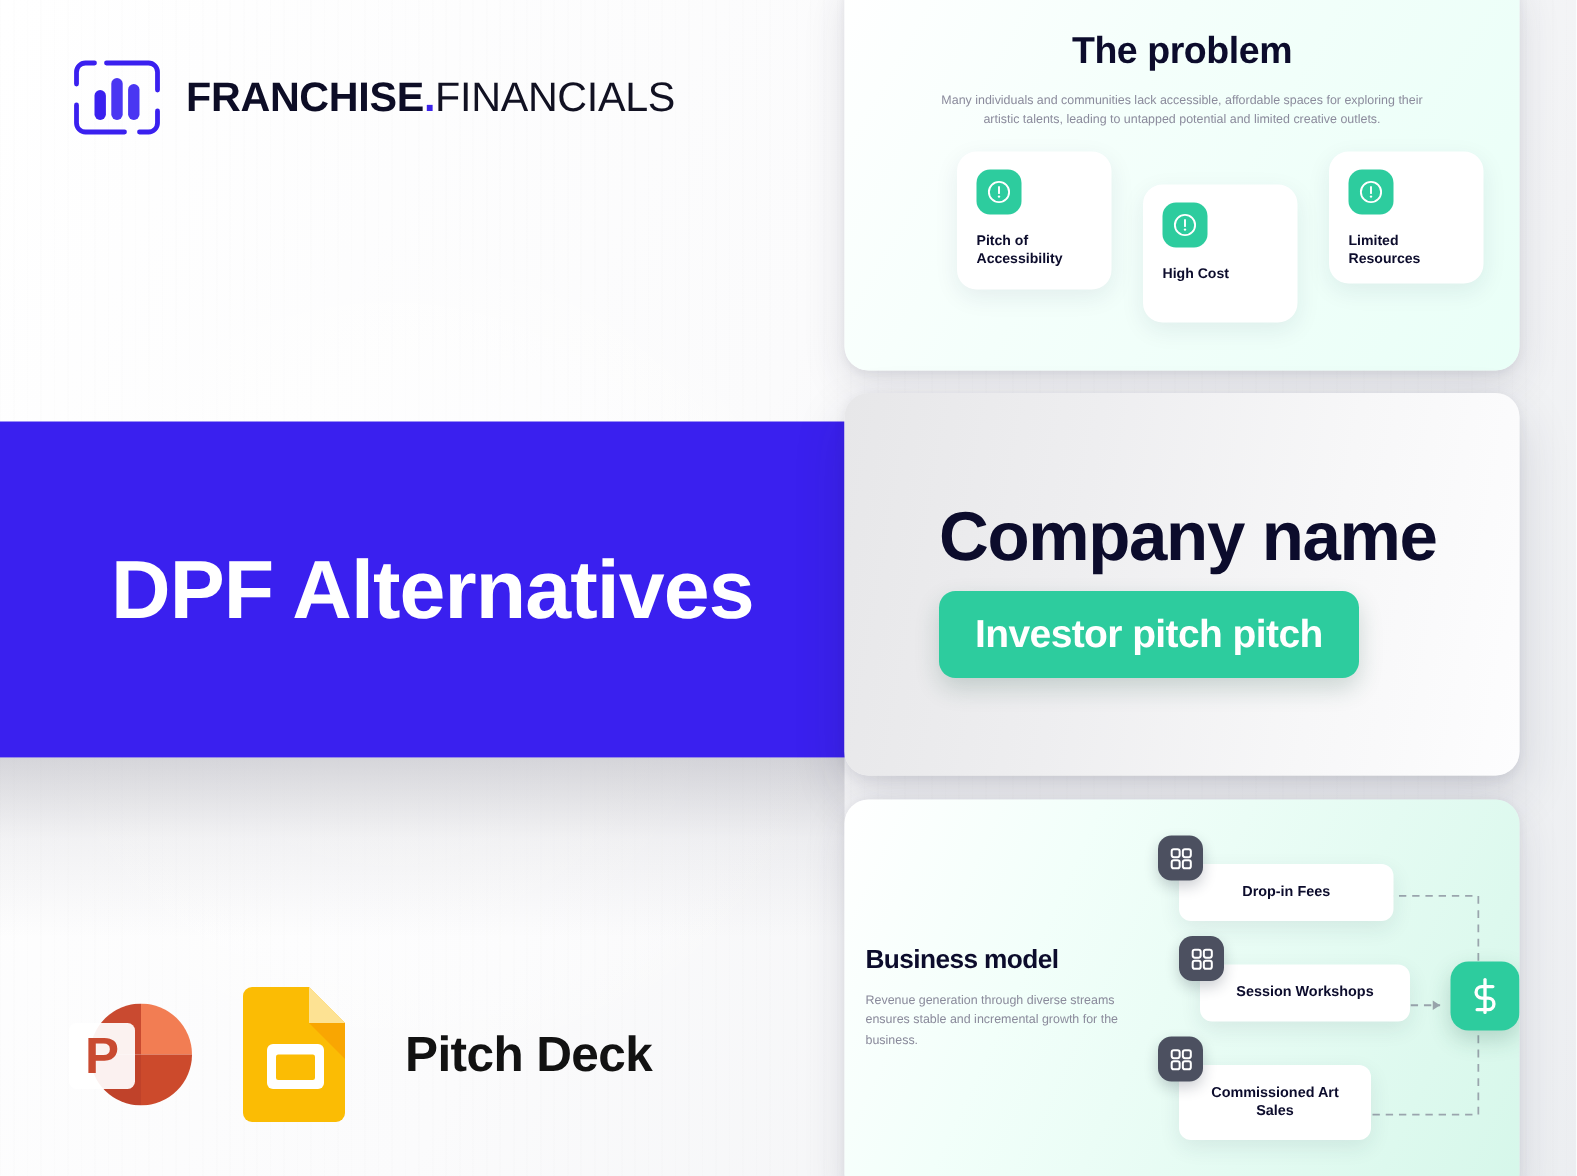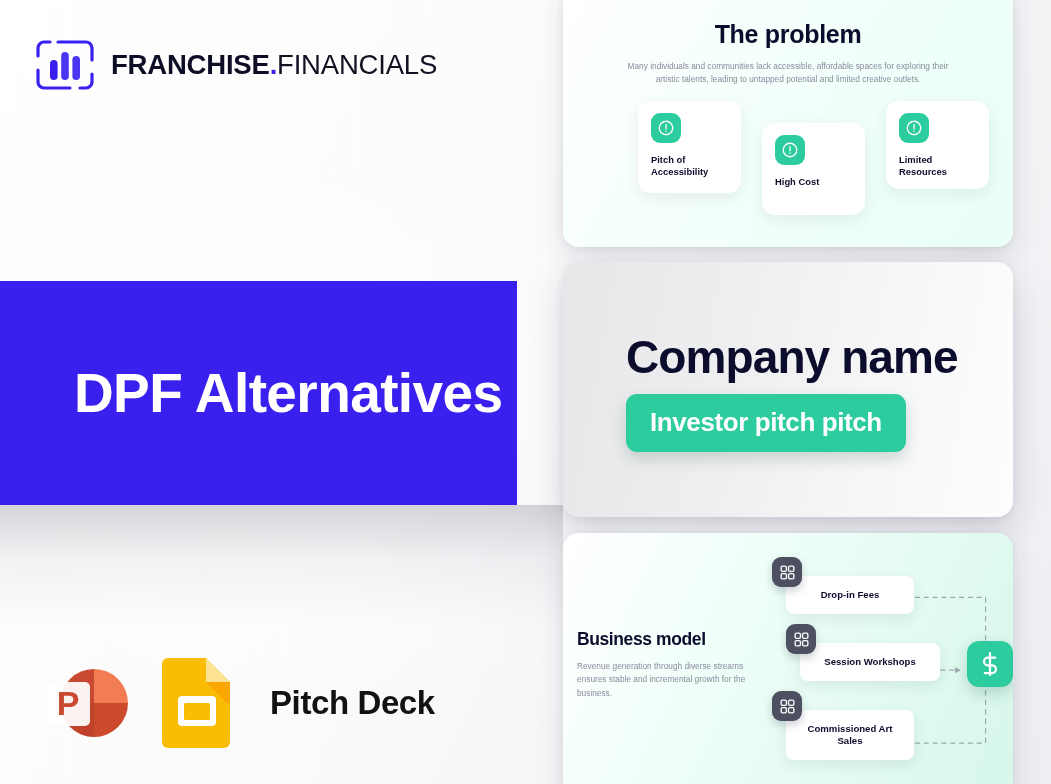--- a/index.html
+++ b/index.html
@@ -37,21 +37,21 @@
     position: absolute;
     left: -60px; top: 120px;
     width: 640px; height: 620px;
     background: radial-gradient(closest-side, rgba(255,255,255,.95), rgba(255,255,255,0));
     pointer-events: none;
   }
 
   
   .brand {
     position: absolute;
-    left: 36px;
+    left: 49px;
     top: 36px;
     display: flex;
     align-items: center;
     gap: 17px;
   }
   .brand-mark {
     width: 58px;
     height: 58px;
     position: relative;
     flex: none;
@@ -74,21 +74,21 @@
   .brand-text .light {
     font-weight: 400;
     color: #111122;
   }
 
   
   .banner {
     position: absolute;
     left: 0;
     top: 281px;
-    width: 517px;
+    width: 563px;
     height: 224px;
     background: #3a20ef;
     display: flex;
     align-items: center;
   }
   .banner-title {
     color: #ffffff;
     font-size: 55px;
     font-weight: 700;
     letter-spacing: -0.6px;
@@ -288,21 +288,21 @@
   }
   .bm-gicon {
     position: absolute;
     width: 30px; height: 30px;
     border-radius: 9px;
     background: #4c5060;
     display: flex; align-items: center; justify-content: center;
     box-shadow: 0 4px 9px rgba(30,40,60,.22);
     z-index: 3;
   }
-  #bm-chip-0  { left: 18px;  top: 21px;  width: 128px; height: 38px; }
+  #bm-chip-0  { left: 18px;  top: 21px;  width: 143px; height: 38px; }
   #bm-gicon-0 { left: 4px;   top: 2px; }
   #bm-chip-1  { left: 32px;  top: 88px;  width: 140px; height: 38px; }
   #bm-gicon-1 { left: 18px;  top: 69px; }
   #bm-chip-2  { left: 18px;  top: 155px; width: 128px; height: 50px; }
   #bm-gicon-2 { left: 4px;   top: 136px; }
   .bm-dollar {
     position: absolute;
     left: 199px;
     top: 86px;
     width: 46px; height: 46px;

